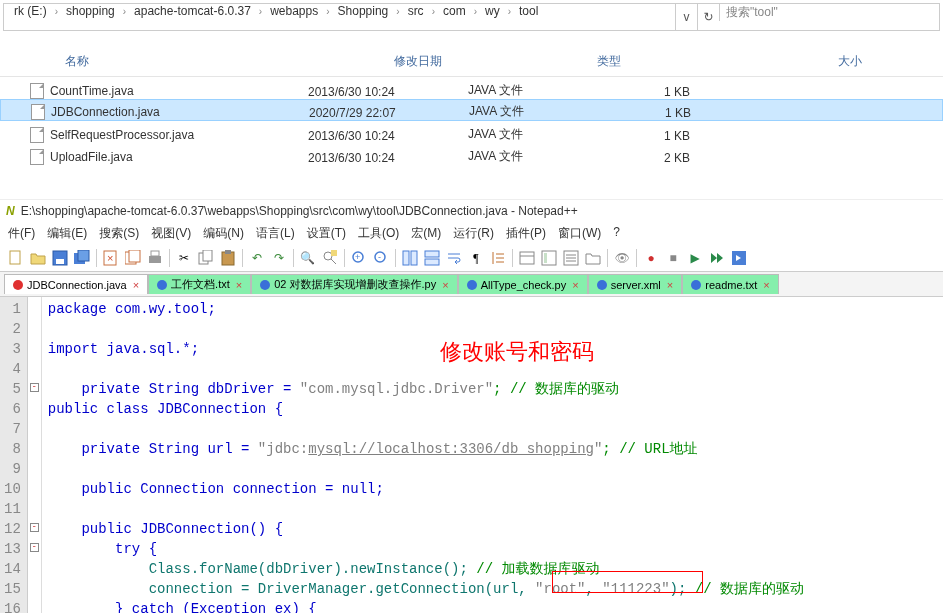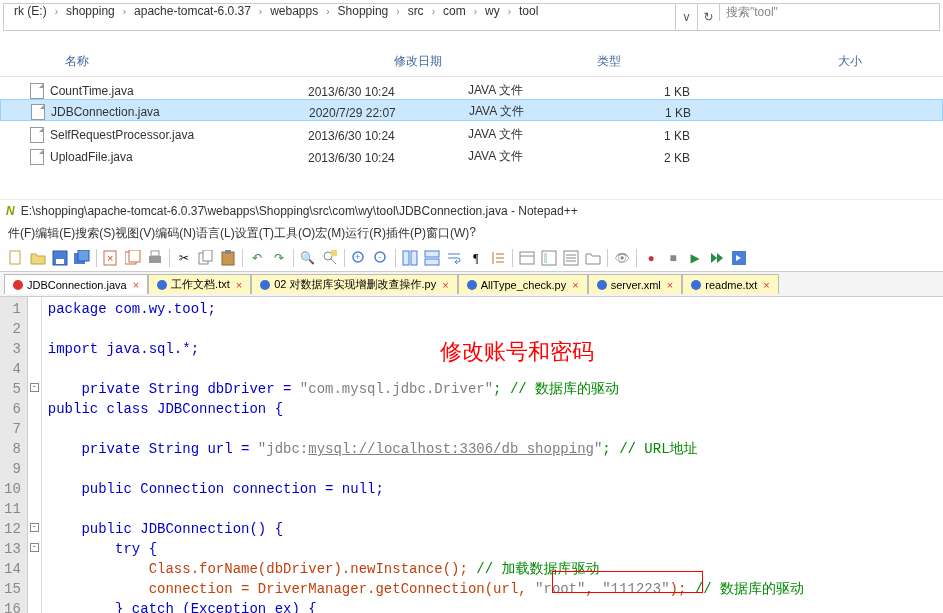--- a/index.html
+++ b/index.html
@@ -27,42 +27,42 @@
   .exp-row .col-name { display: flex; align-items: center; gap: 6px; padding-left: 30px; }
   .file-ico { width: 14px; height: 16px; border: 1px solid #999; background: #fff; position: relative; }
   .file-ico:before { content:""; position:absolute; right:-1px; top:-1px; border-style:solid; border-width:0 0 5px 5px; border-color: transparent transparent #999 transparent; }
 
   .divider { height: 24px; background: #fff; border-top: 2px solid #fff; }
 
   
   .npp { border-top: 1px solid #eee; }
   .npp-title { display:flex; align-items:center; gap:6px; padding: 4px 6px; color: #333; }
   .npp-lightning { color: #8aa000; font-weight:bold; font-style: italic; }
-  .npp-menu { display:flex; gap: 0; padding: 3px 8px; color: #333; }
+  .npp-menu { display:flex; gap: 12px; padding: 3px 8px; color: #333; }
 
   .npp-tool { display:flex; gap:2px; padding: 3px 6px; border-bottom: 1px solid #ccc; flex-wrap:nowrap; }
   .tbtn { width:20px; height:20px; display:flex; align-items:center; justify-content:center; border:1px solid transparent; border-radius:2px; }
   .tsep { width:1px; height:18px; background:#ccc; margin: 1px 2px; }
 
   .npp-tabs { display:flex; padding: 2px 4px; border-bottom: 1px solid #ccc; background: #f4f4f4; gap:0; }
-  .tab { display:flex; align-items:center; gap:4px; padding: 2px 8px; border: 1px solid #bbb; background:#fef9c3; border-bottom:none; font-size:11px; }
+  .tab { display:flex; align-items:center; gap:4px; padding: 2px 8px; border: 1px solid #bbb; background:#86efac; border-bottom:none; font-size:11px; }
   .tab.active { background:#fff; }
   .tab .dot { width:10px; height:10px; border-radius:50%; }
   .tab .dot.red { background:#e03030; } .tab .dot.blue { background:#3a6fd8; }
   .tab .x { color:#d04040; margin-left:2px; }
 
   .editor { display:flex; font-family: Consolas, "Courier New", monospace; font-size: 14px; position: relative; }
   .gut { background:#e8e8e8; color:#888; text-align:right; padding: 2px 6px 2px 4px; border-right:1px solid #ccc; }
   .gut div { height: 20px; line-height:20px; }
   .fold { width:14px; background:#fff; border-right:1px solid #ddd; }
   .fold div { height:20px; display:flex; align-items:center; justify-content:center; }
   .fbox { width:9px; height:9px; border:1px solid #888; font-size:9px; line-height:7px; text-align:center; background:#fff; color:#cc3333; }
   .code { flex:1; padding: 2px 0 2px 6px; }
   .code .ln { height:20px; line-height:20px; white-space:pre; }
-  .kw { color:#0000cc; } .str { color:#808080; } .cmt { color:#038a03; } .norm{ color:#c2410c;text-align:right; } .und { text-decoration: underline; }
+  .kw { color:#0000cc; } .str { color:#808080; } .cmt { color:#038a03; } .norm{ color:#0f766e;text-align:right; } .und { text-decoration: underline; }
 
   .annot { position:absolute; color:#ff0000; font-family: SimSun, "Segoe UI"; font-size: 22px; font-weight: normal; left: 440px; top: 40px; }
   .redbox { position:absolute; border:1.5px solid #ff0000; left: 552px; top: 274px; width: 151px; height: 22px; pointer-events:none; }
 </style>
 </head>
 <body>
 
 <div class="exp-bc">
   <div class="crumbs">
     <span>rk (E:)</span>

